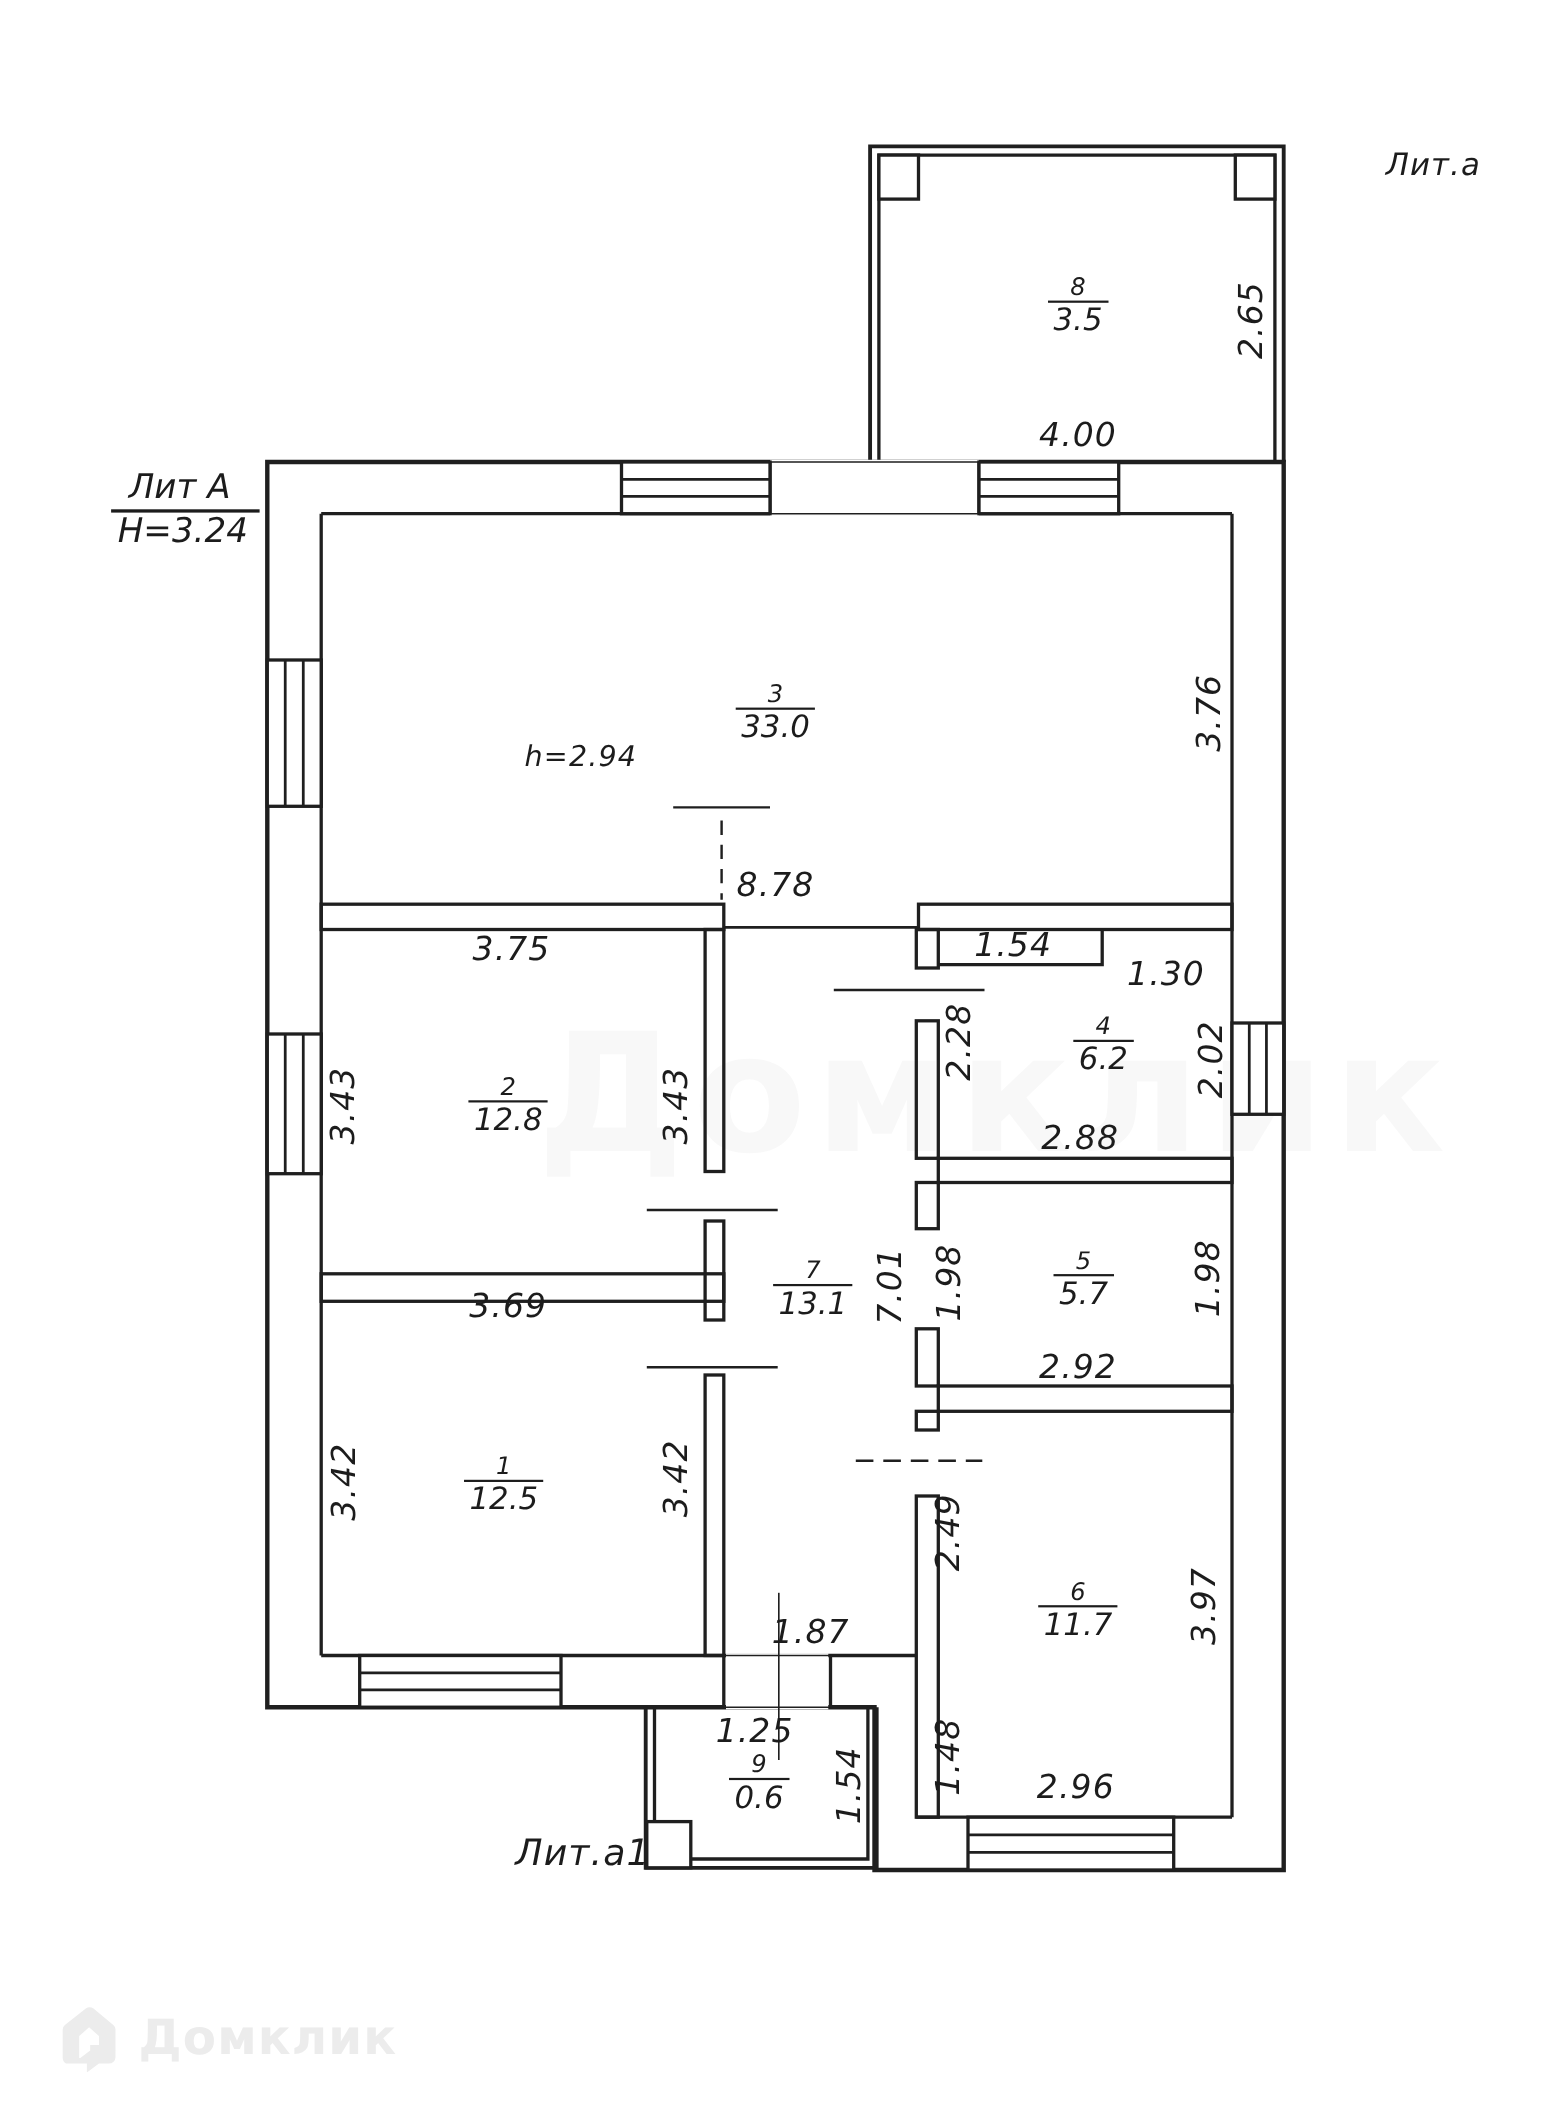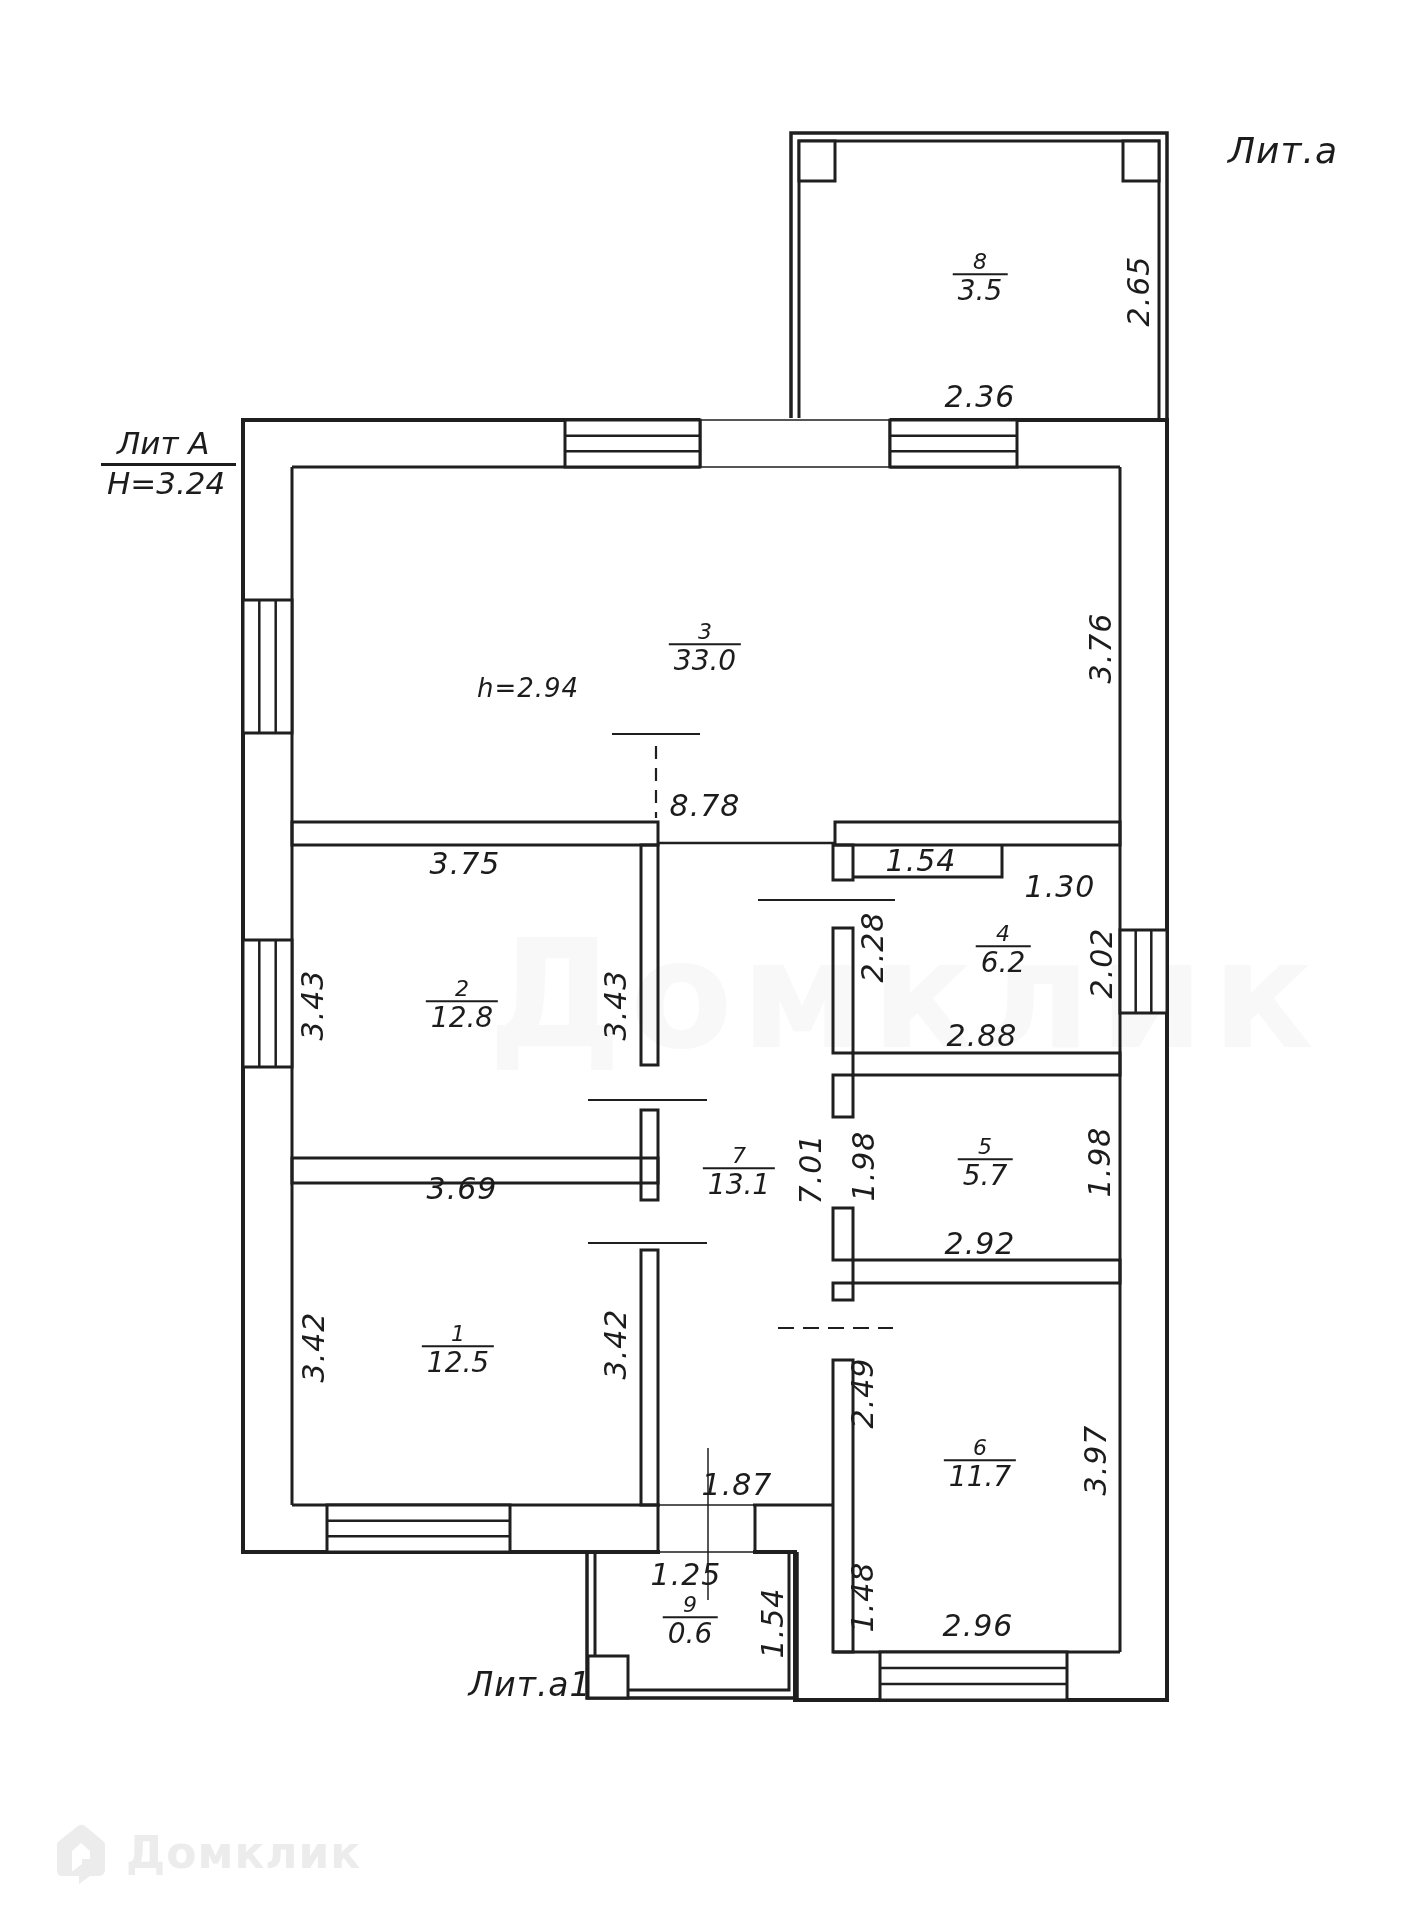--- a/index.html
+++ b/index.html
@@ -7,21 +7,21 @@
     position:relative;width:1424px;height:1920px;background:#ffffff;
     overflow:hidden;font-family:"DejaVu Sans",sans-serif;color:#1c1c1c;
   }
   svg.plan{position:absolute;left:0;top:0;}
   .lbl{
     position:absolute;font-style:italic;white-space:nowrap;
     transform:translate(-50%,-50%);letter-spacing:1px;color:#1c1c1c;
   }
   .lbl.v{transform:translate(-50%,-50%) rotate(-90deg);}
   .dim{font-size:30px;}
-  .big{font-size:36px;}
+  .big{font-size:28px;margin-left:20px;}
   .room-label{
     position:absolute;transform:translate(-50%,-50%);
     display:flex;flex-direction:column;align-items:center;
     font-style:italic;line-height:1.05;color:#1c1c1c;
   }
   .room-label .rnum{font-size:22px;padding:0 4px;}
   .room-label .rarea{font-size:28px;border-top:2.5px solid #1c1c1c;padding:1px 5px 0;font-style:italic;}
   .lit-block{position:absolute;left:101px;top:402px;font-style:italic;font-size:31px;line-height:1.12;}
   .lit-block .ta{display:inline-block;border-bottom:3px solid #1c1c1c;padding:0 26px 2px 16px;margin-top:24px;}
   .lit-block .tb{padding-left:6px;font-style:italic;}
@@ -191,21 +191,21 @@
   </div>
   <div class="room-label" style="left:980px;top:278px">
     <span class="rnum">8</span>
     <span class="rarea">3.5</span>
   </div>
   <div class="room-label" style="left:690px;top:1621px">
     <span class="rnum">9</span>
     <span class="rarea">0.6</span>
   </div>
 
-  <div class="lbl dim" style="left:980px;top:396px">2.36</div>
+  <div class="lbl dim" style="left:980px;top:396px">4.00</div>
   <div class="lbl dim" style="left:705px;top:805px">8.78</div>
   <div class="lbl dim" style="left:465px;top:863px">3.75</div>
   <div class="lbl dim" style="left:462px;top:1188px">3.69</div>
   <div class="lbl dim" style="left:921px;top:860px">1.54</div>
   <div class="lbl dim" style="left:1060px;top:886px">1.30</div>
   <div class="lbl dim" style="left:982px;top:1035px">2.88</div>
   <div class="lbl dim" style="left:980px;top:1243px">2.92</div>
   <div class="lbl dim" style="left:978px;top:1625px">2.96</div>
   <div class="lbl dim" style="left:737px;top:1484px">1.87</div>
   <div class="lbl dim" style="left:686px;top:1574px">1.25</div>

